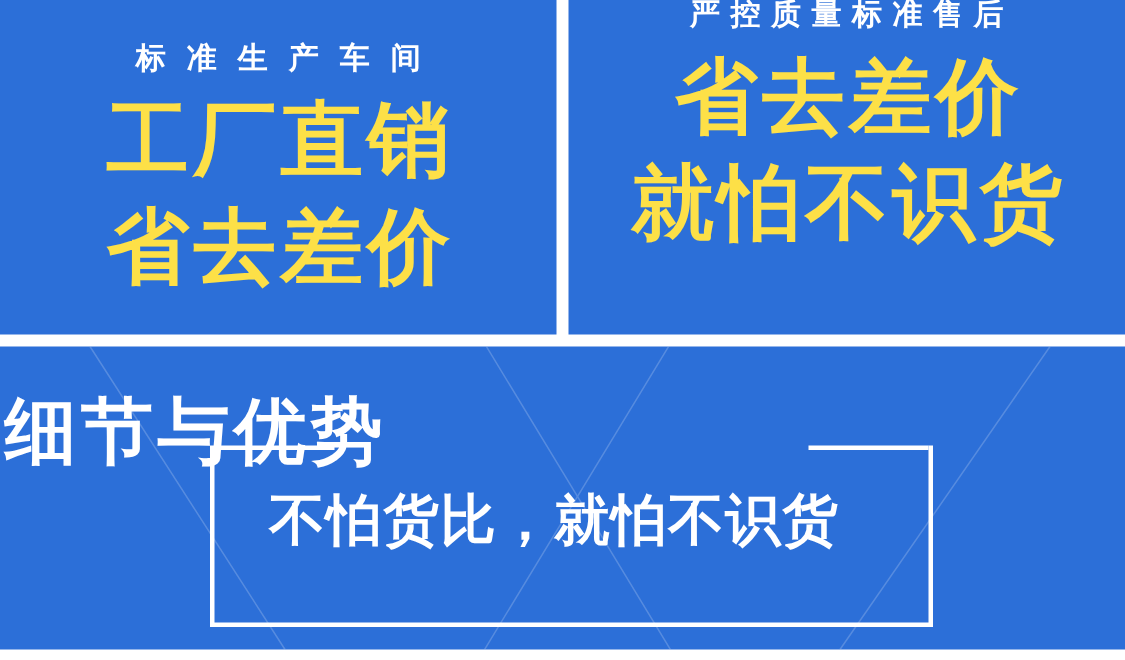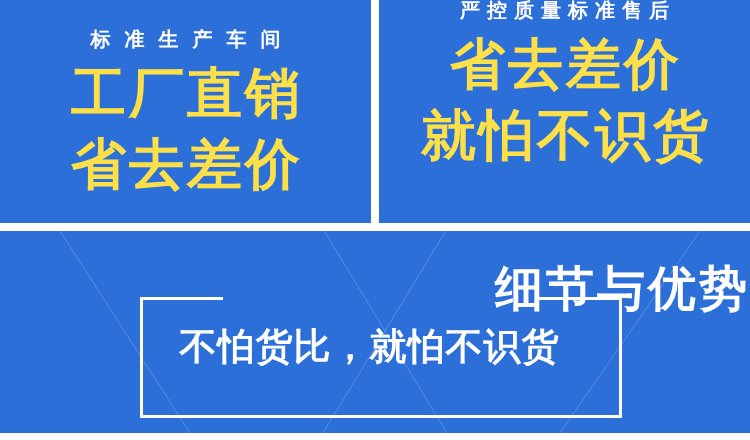--- a/index.html
+++ b/index.html
@@ -114,21 +114,21 @@
     background: #ffffff;
   }
   .frame-top-left  { left: 0;   width: 80px; }
   .frame-top-right { right: 0;  width: 80px; }
 
   .bottom-title {
     position: absolute;
     left: 0;
     right: 0;
     top: 34px;
-    text-align: right;
+    text-align: left;
     font-size: 48px;
     font-weight: bold;
     line-height: 1;
     letter-spacing: 3px;
     text-indent: 3px;
     color: #ffffff;
     white-space: nowrap;
   }
 
   .bottom-subtitle {

